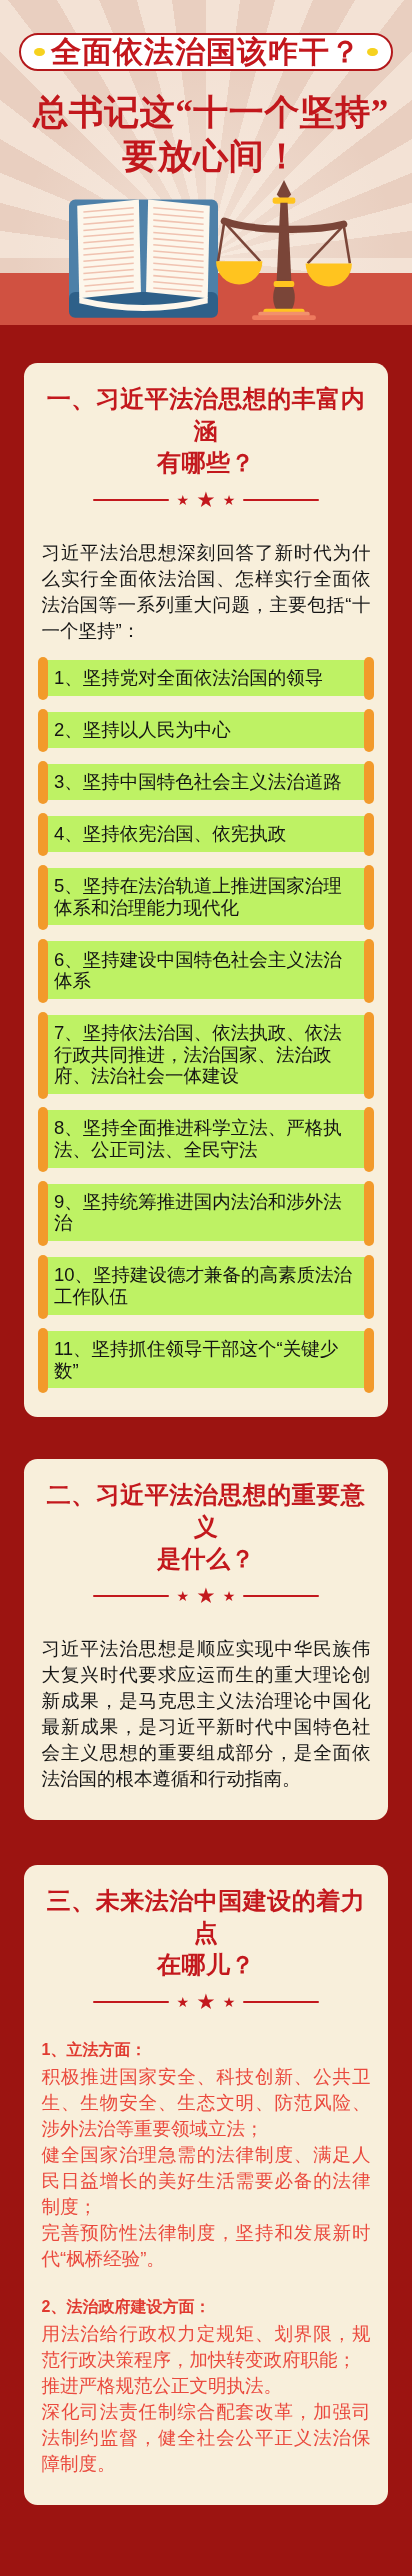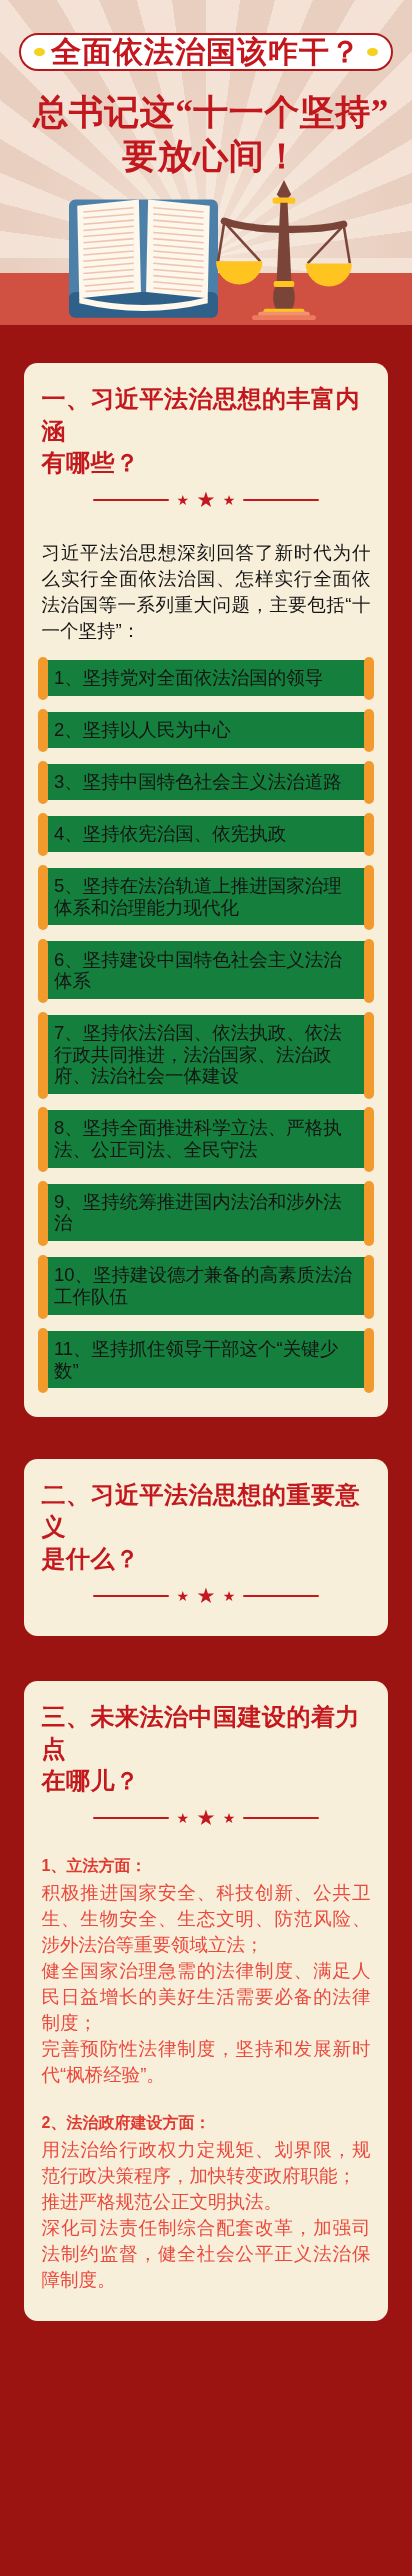--- a/index.html
+++ b/index.html
@@ -50,38 +50,38 @@
   
   .main{position:relative;width:412px;padding-top:38px;box-sizing:border-box;}
   .card{
     margin:0 24px;background:#f8efdb;border-radius:13.4px;
     padding:19.6px 17.5px 28px 17.5px;box-sizing:border-box;position:relative;
   }
   .card.c1{margin-bottom:42px;padding-bottom:29px;}
   .card.c2{margin-bottom:45px;}
   .card.c3{margin-bottom:31px;}
   .card-heading{
-    text-align:left;font-family:"Liberation Serif","DejaVu Serif",serif;
+    text-align:center;font-family:"Liberation Serif","DejaVu Serif",serif;
     font-weight:900;color:#c3181d;font-size:24px;line-height:32px;letter-spacing:0.5px;
   }
   .divider{
     margin:9.3px auto 0 auto;display:flex;align-items:center;justify-content:center;
     height:24px;gap:7.2px;
   }
   .divider .line{width:76px;height:2.6px;background:#c3181d;border-radius:1.5px;}
   .divider .star{color:#c3181d;line-height:1;}
   .divider .star.small{font-size:14px;}
   .divider .star.big{font-size:21.6px;}
   .body-para{
     margin-top:28px;font-size:18.5px;line-height:26px;color:#161616;
     font-weight:500;text-align:justify;
   }
   
   .bar{
-    position:relative;margin-top:16px;background:#15803d;border-radius:2.1px;
+    position:relative;margin-top:16px;background:#bef264;border-radius:2.1px;
     padding:7.2px 13.4px 7.2px 12.4px;font-size:18.5px;line-height:21.6px;color:#141414;
     font-weight:500;
   }
   .bar::before,.bar::after{
     content:"";position:absolute;top:-2.6px;width:10.3px;height:calc(100% + 7.2px);
     background:#f29a2b;border-radius:5.2px;
   }
   .bar::before{left:-3.6px;}
   .bar::after{right:-3.6px;}
   .bar .bar-text{position:relative;z-index:1;display:block;}
@@ -223,20 +223,21 @@
       <div>二、习近平法治思想的重要意义</div>
       <div>是什么？</div>
     </div>
     <div class="divider">
       <div class="line"></div>
       <span class="star small">★</span>
       <span class="star big">★</span>
       <span class="star small">★</span>
       <div class="line"></div>
     </div>
+    <div class="body-para">习近平法治思想是顺应实现中华民族伟大复兴时代要求应运而生的重大理论创新成果，是马克思主义法治理论中国化最新成果，是习近平新时代中国特色社会主义思想的重要组成部分，是全面依法治国的根本遵循和行动指南。</div>
   </div>
 
   <div class="card c3">
     <div class="card-heading">
       <div>三、未来法治中国建设的着力点</div>
       <div>在哪儿？</div>
     </div>
     <div class="divider">
       <div class="line"></div>
       <span class="star small">★</span>

